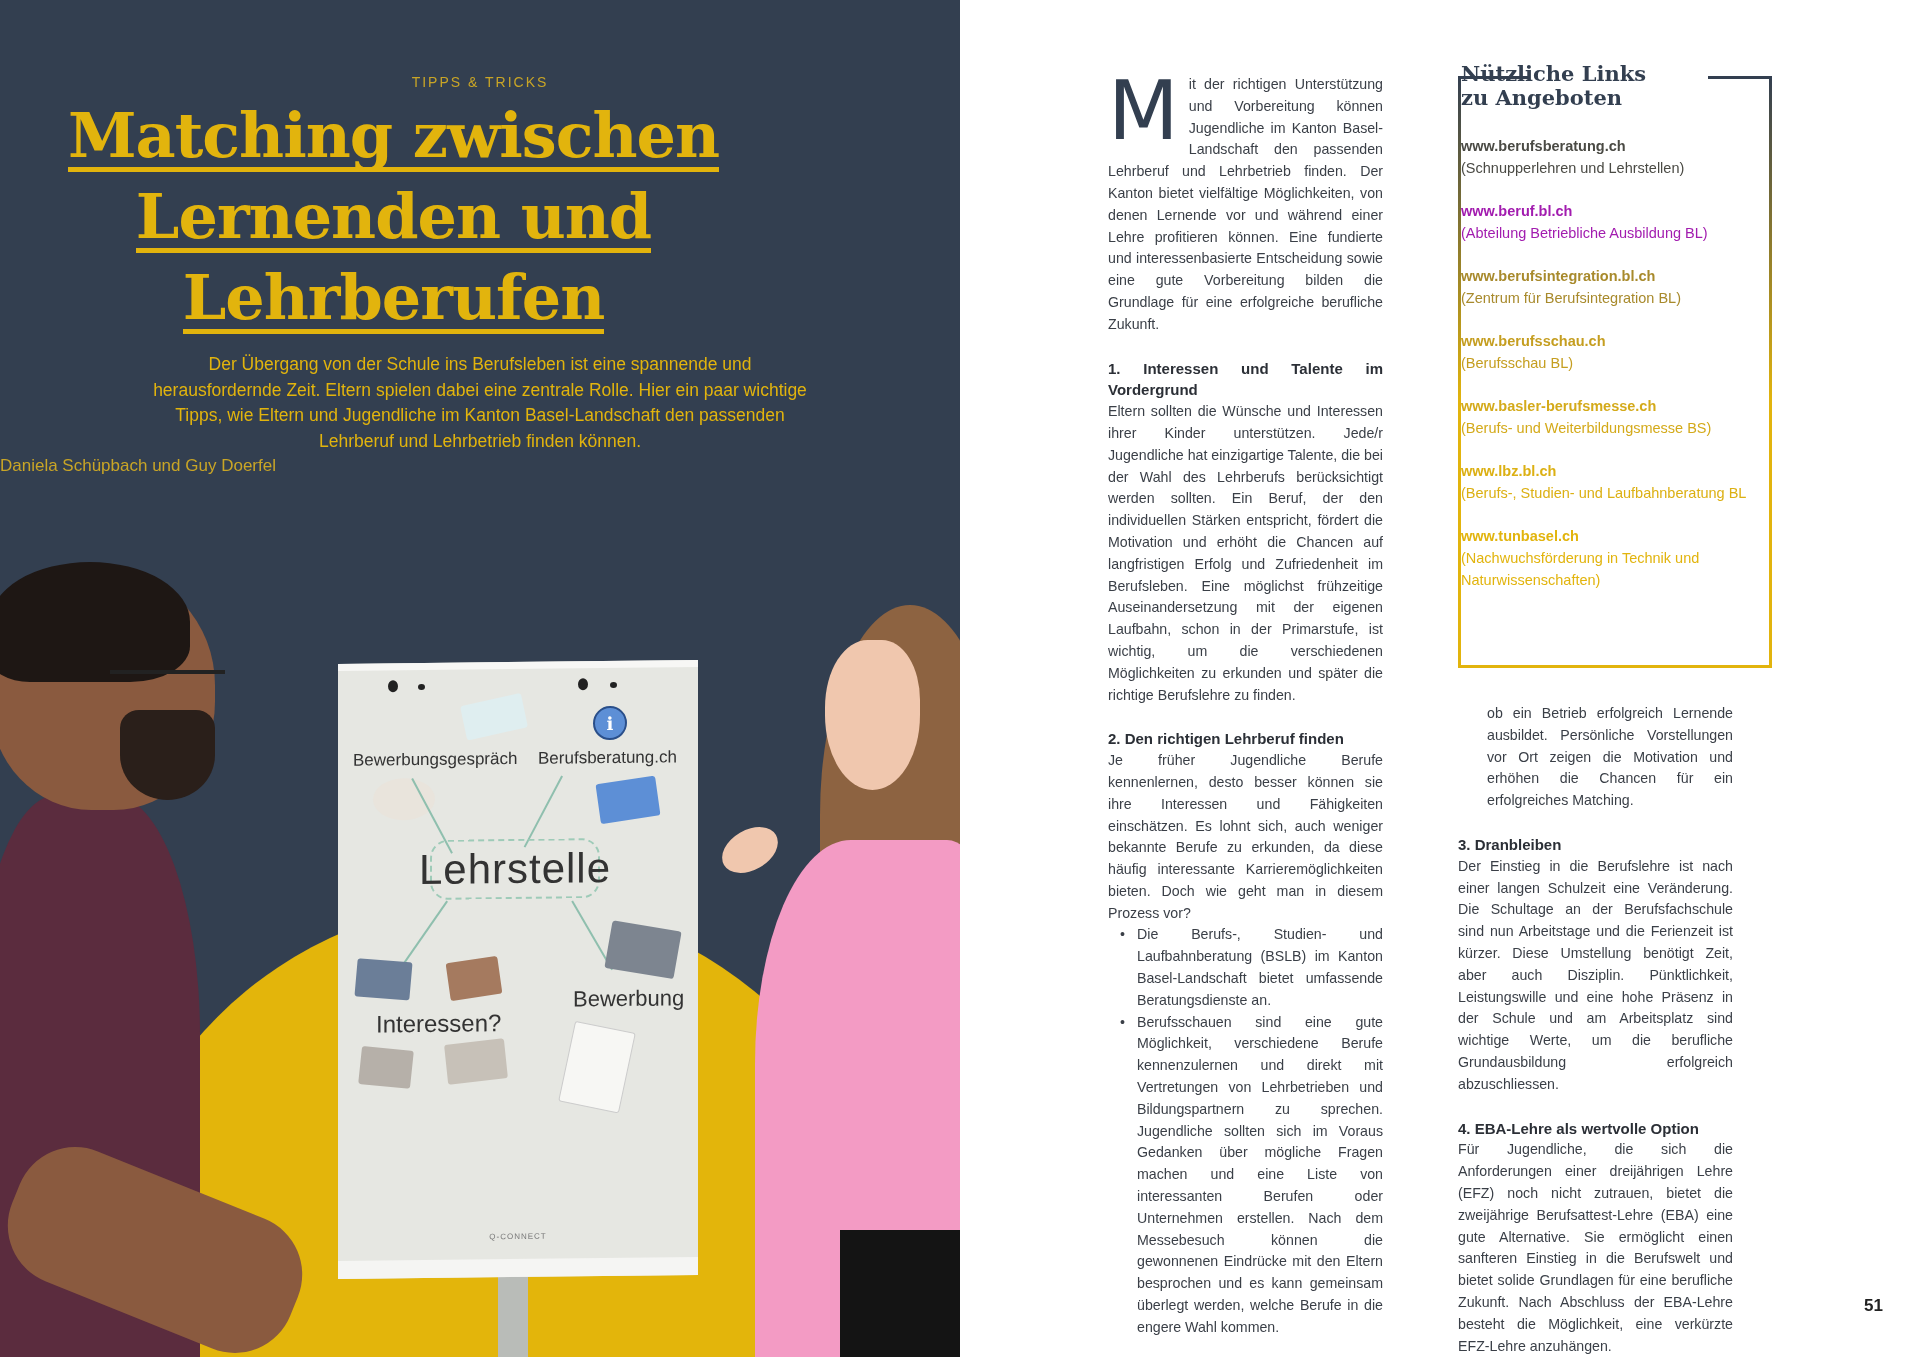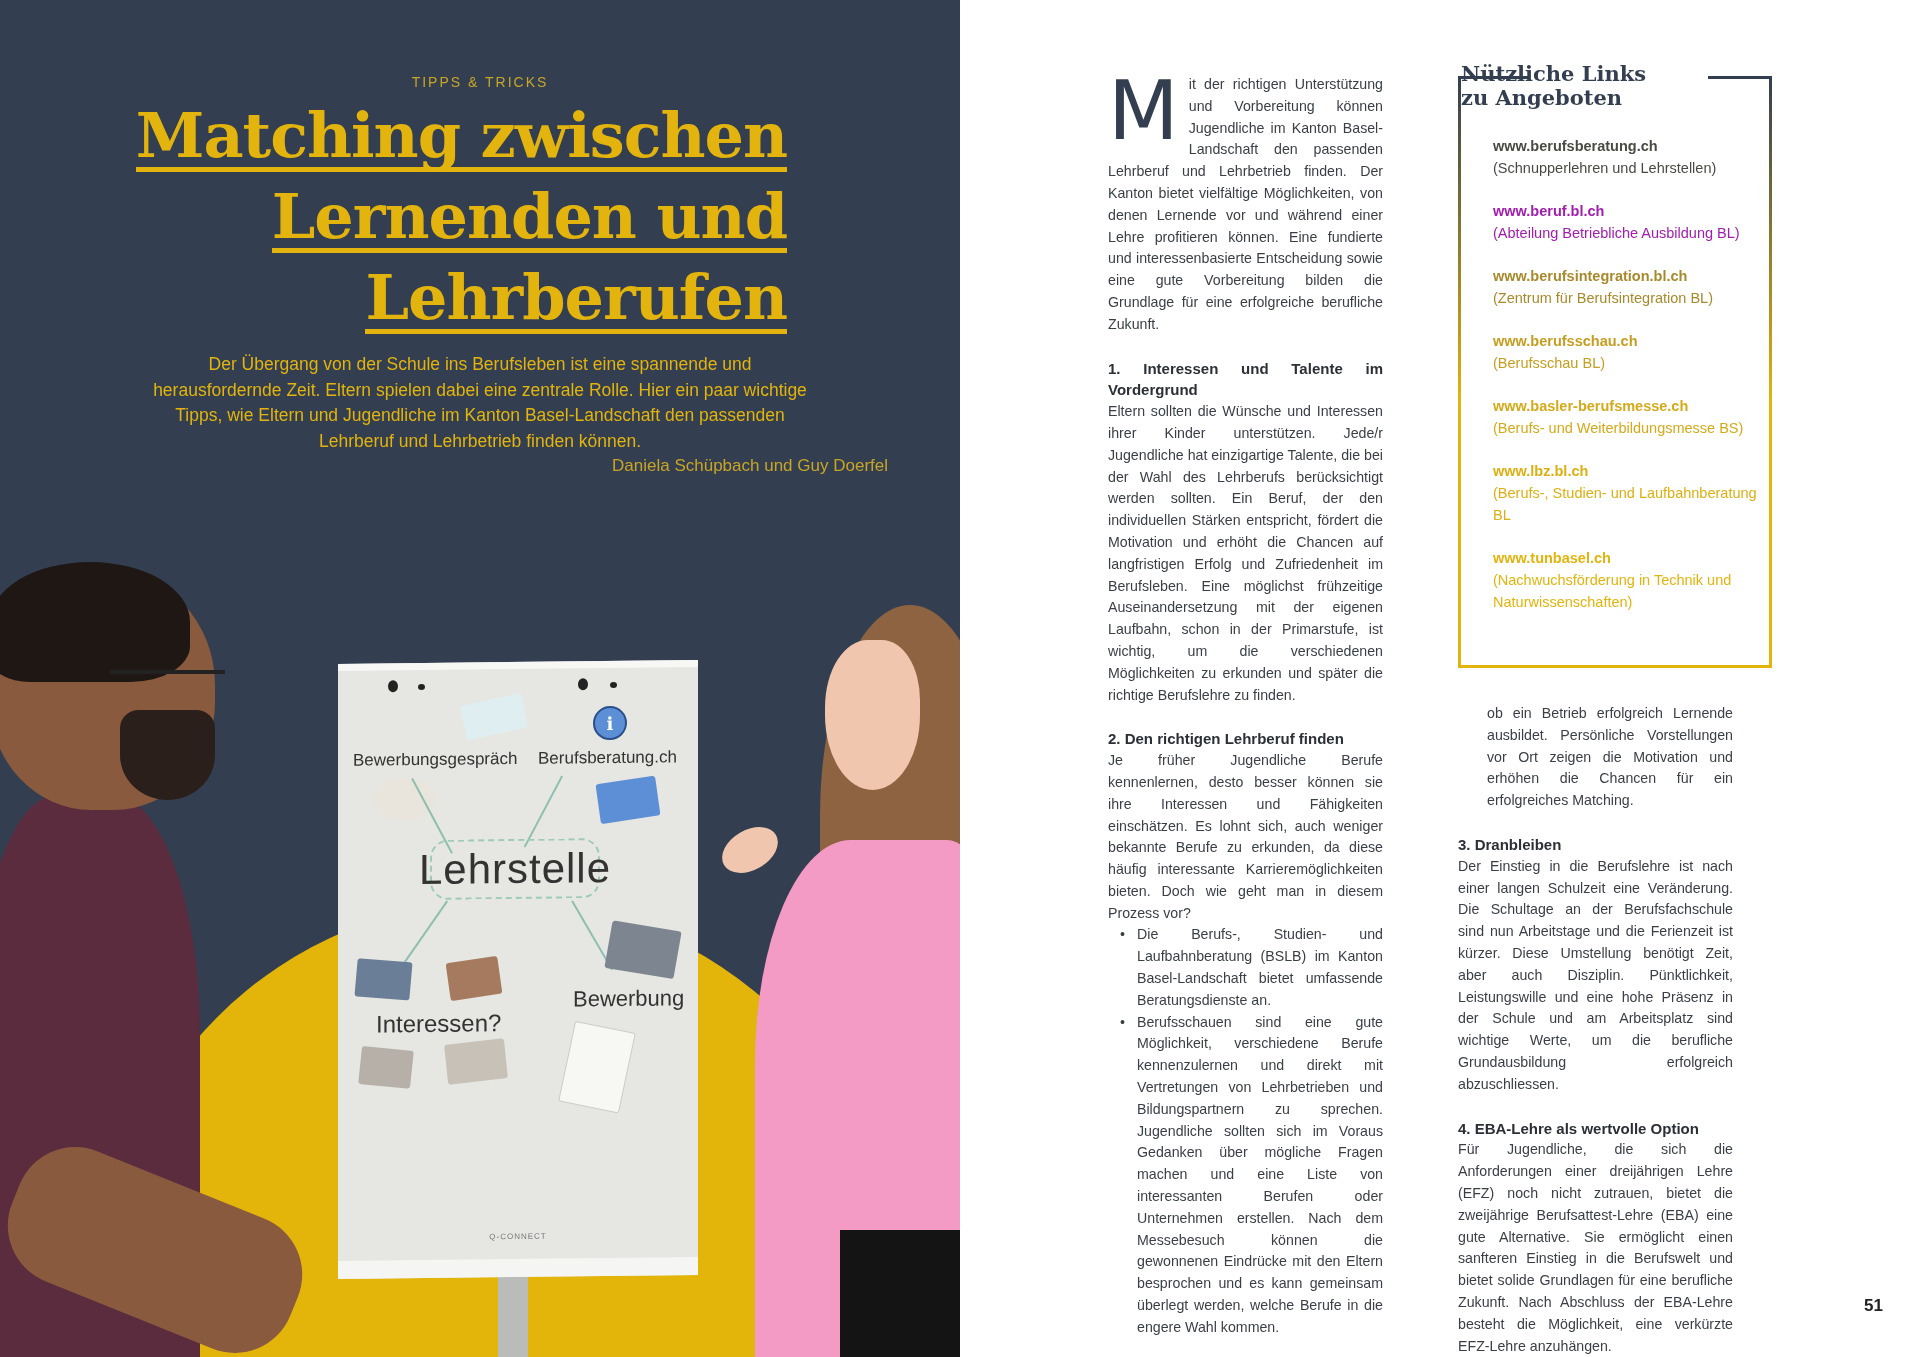--- a/index.html
+++ b/index.html
@@ -10,34 +10,34 @@
   .left-page {
     position: absolute; left: 0; top: 0; width: 960px; height: 1357px;
     background: #333f50; overflow: hidden;
   }
   .kicker {
     position: absolute; top: 74px; left: 0; width: 960px; text-align: center;
     font-family: "Liberation Sans", sans-serif; font-size: 14px; letter-spacing: 2px;
     color: #c9a526;
   }
   .headline {
-    position: absolute; top: 100px; left: 0; width: 787px; text-align: right;
+    position: absolute; top: 100px; left: 0; width: 787px; text-align: center;
     font-family: "DejaVu Serif", "Liberation Serif", serif; font-weight: bold;
     color: #e2b40d; font-size: 62px; line-height: 71px; letter-spacing: -1px;
   }
   .headline .line {
     display: inline-block; border-bottom: 5px solid #e2b40d; padding-bottom: 0px; line-height: 62px; margin-bottom: 9px;
   }
   .lede {
     position: absolute; top: 352px; left: 145px; width: 670px; text-align: center;
     font-family: "Liberation Sans", sans-serif; font-size: 17.5px; line-height: 25.5px;
     color: #e2b40d;
   }
   .byline {
-    position: absolute; top: 456px; left: 0; width: 888px; text-align: right;
+    position: absolute; top: 456px; left: 0; width: 888px; text-align: left;
     font-family: "Liberation Sans", sans-serif; font-size: 17px; color: #c9a526;
   }
 
   
   .photo { position: absolute; left: 0; top: 540px; width: 960px; height: 817px; overflow: hidden; }
   .yellow-disc {
     position: absolute; left: 100px; top: 360px; width: 800px; height: 800px;
     border-radius: 50%; background: #e3b50b;
   }
   .stand-pole { position: absolute; left: 498px; top: 700px; width: 30px; height: 130px; background: #b9bcb8; }
@@ -104,21 +104,21 @@
     border-left: 3px solid; border-right: 3px solid; border-bottom: 3px solid;
     border-image: linear-gradient(#333f50, #e2b40d 55%, #e2b40d) 1;
   }
   .links-box .top-rule-l { position: absolute; top: -2px; left: -3px; width: 70px; height: 3px; background: #333f50; }
   .links-box .top-rule-r { position: absolute; top: -2px; right: -3px; width: 64px; height: 3px; background: #333f50; }
   .links-title {
     position: absolute; top: -16px; left: 0; width: 100%;
     font-family: "DejaVu Serif", "Liberation Serif", serif; font-weight: bold; font-size: 21px; line-height: 24px;
     color: #333f50;
   }
-  .links-list { position: absolute; top: 57px; left: 0; width: 100%; padding-left: 32px; }
+  .links-list { position: absolute; top: 57px; left: 0; width: 100%; }
   .link-item { margin-bottom: 21px; font-family: "Liberation Sans", sans-serif; font-size: 14.5px; line-height: 22px; }
   .link-url { font-weight: bold; display: block; }
   .link-desc { display: block; }
 
   .page-number {
     position: absolute; right: 37px; top: 1296px; font-family: "Liberation Sans", sans-serif;
     font-weight: bold; font-size: 17px; color: #222;
   }
 </style>
 </head>

